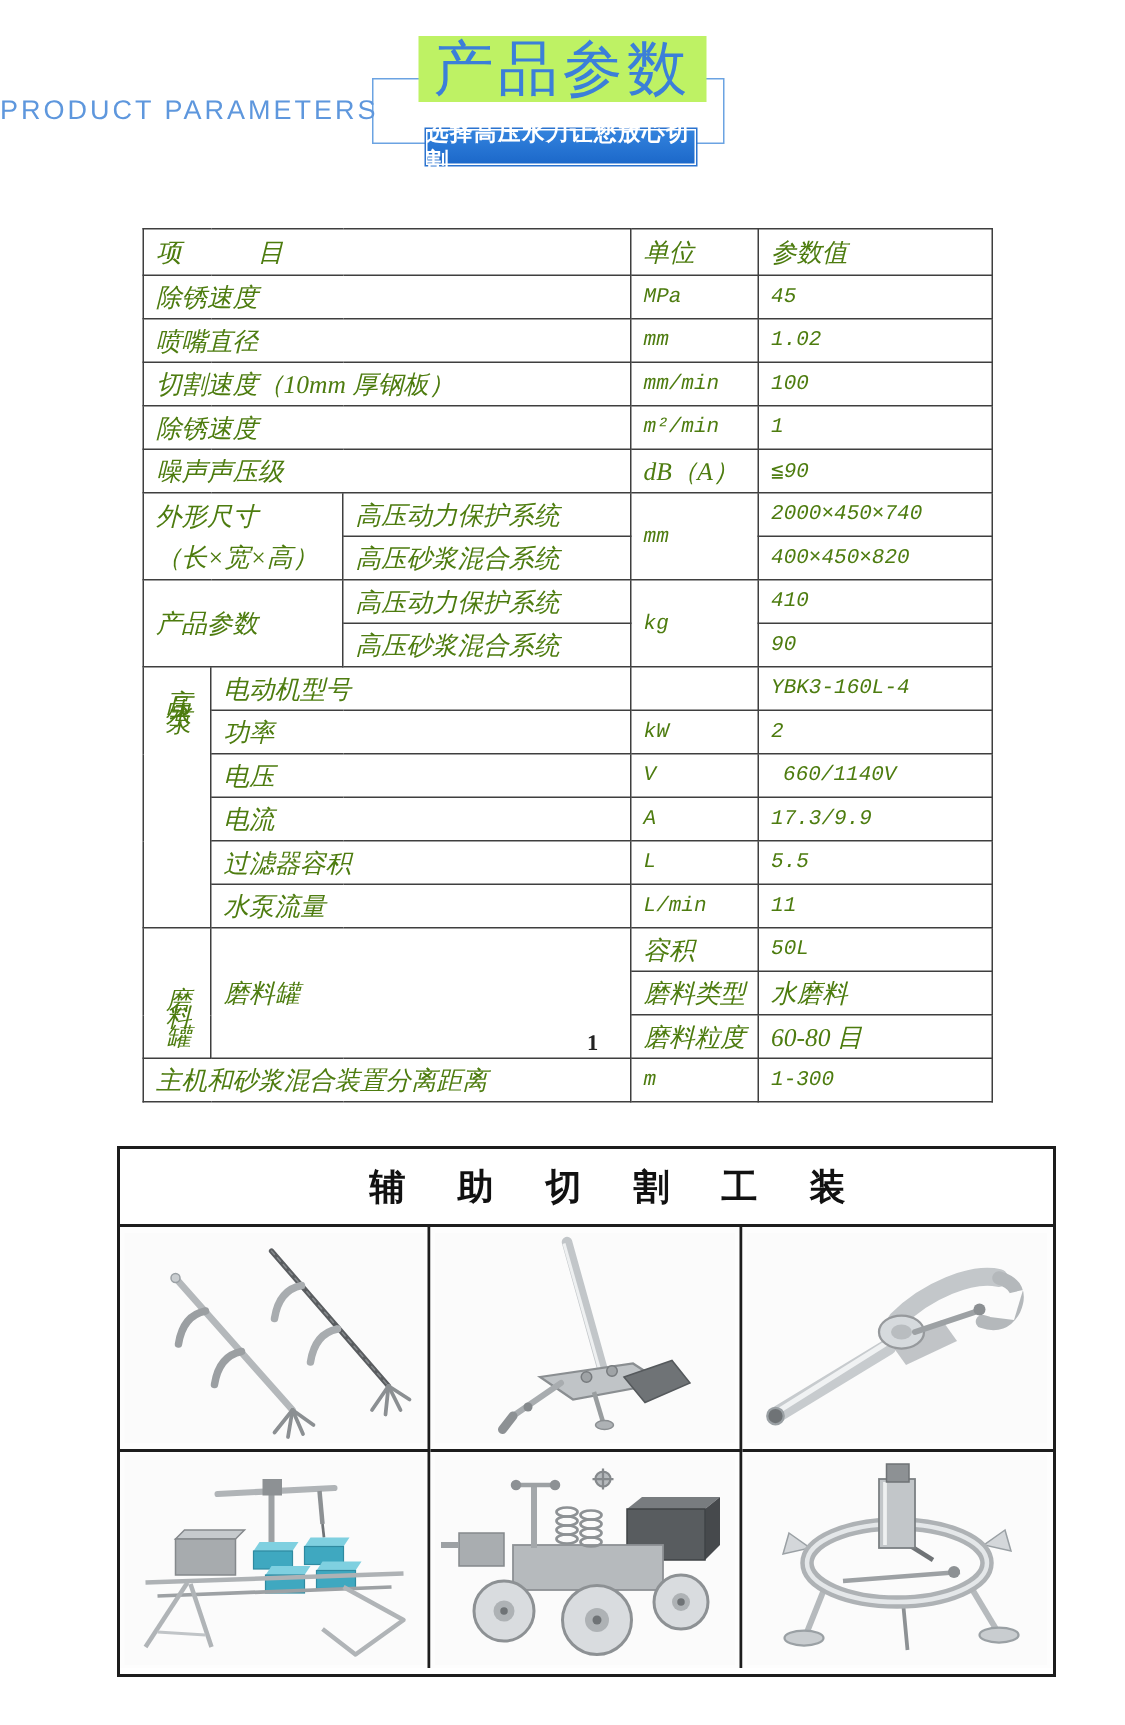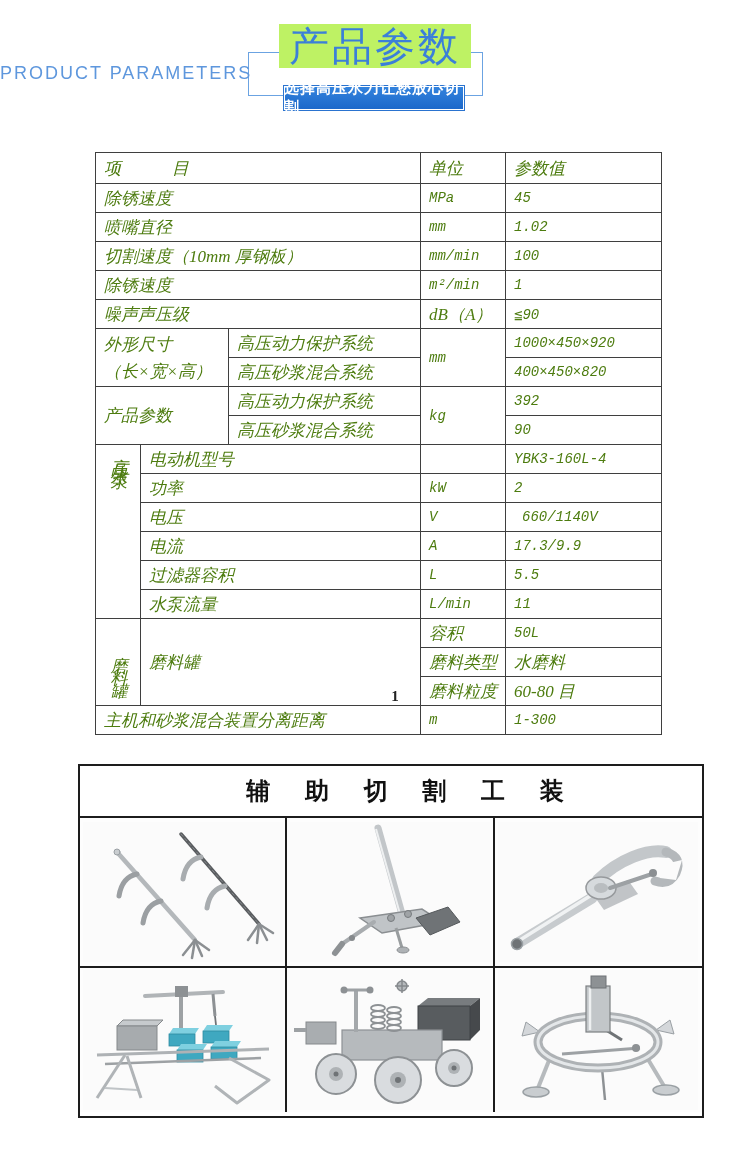--- a/index.html
+++ b/index.html
@@ -147,32 +147,32 @@
     <td class="mono">≦90</td>
   </tr>
 
   <tr>
     <td colspan="2" rowspan="2" class="dimlabel">
       <div>外形尺寸</div>
       <div>（长×宽×高）</div>
     </td>
     <td>高压动力保护系统</td>
     <td rowspan="2" class="mono">mm</td>
-    <td class="mono">1000×450×920</td>
+    <td class="mono">2000×450×740</td>
   </tr>
   <tr>
     <td>高压砂浆混合系统</td>
     <td class="mono">400×450×820</td>
   </tr>
 
   <tr>
     <td colspan="2" rowspan="2">产品参数</td>
     <td>高压动力保护系统</td>
     <td rowspan="2" class="mono">kg</td>
-    <td class="mono">392</td>
+    <td class="mono">410</td>
   </tr>
   <tr>
     <td>高压砂浆混合系统</td>
     <td class="mono">90</td>
   </tr>
 
   <tr>
     <td rowspan="6" class="vlabel">高压水泵</td>
     <td colspan="2">电动机型号</td>
     <td class="mono"></td>

